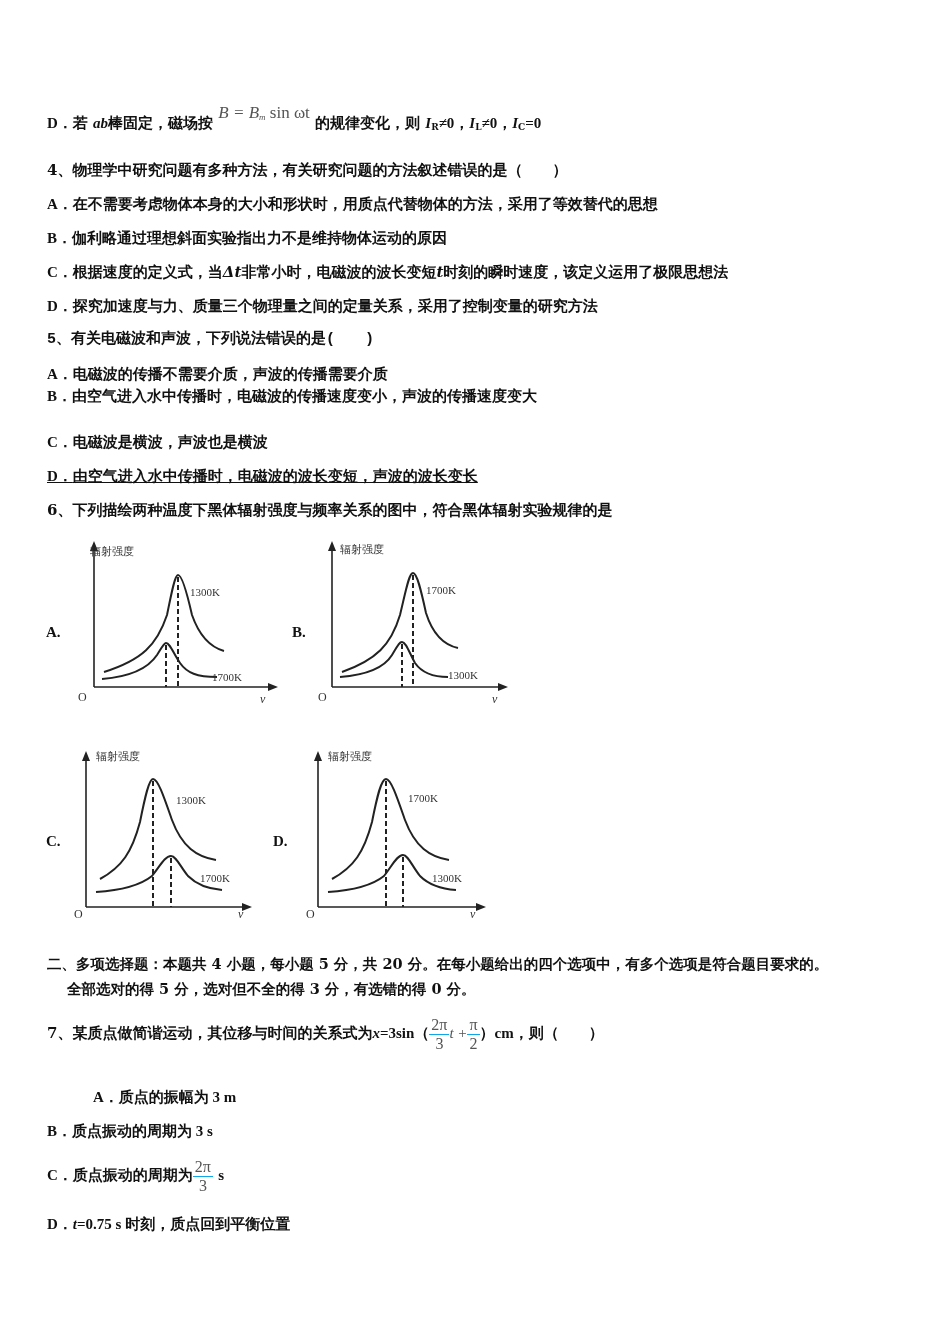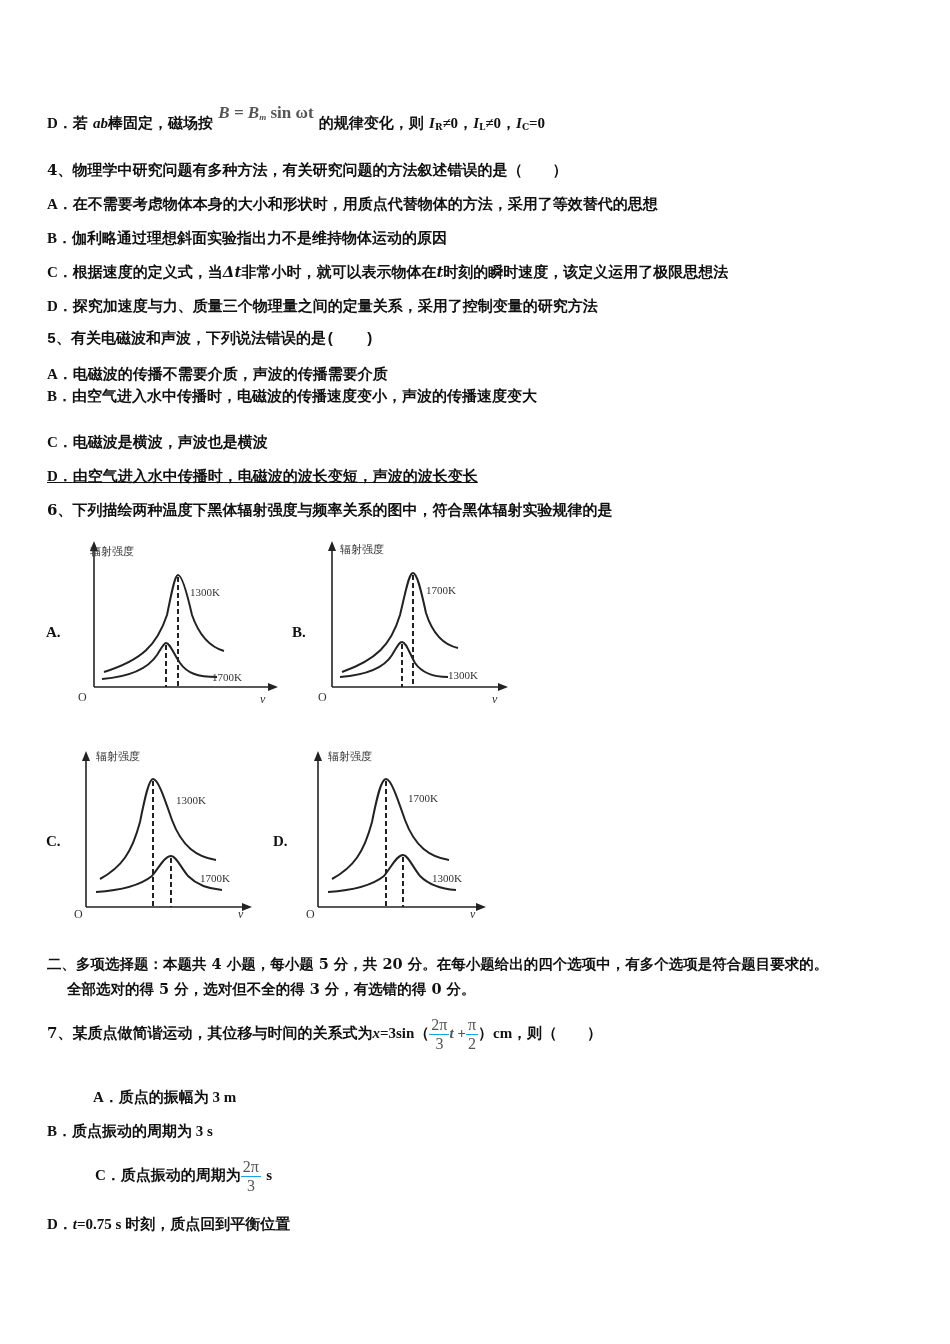--- a/index.html
+++ b/index.html
@@ -1,21 +1,21 @@
 <!DOCTYPE html>
 <html><head>
 <meta charset="utf-8">
 <style>
   html, body { margin: 0; padding: 0; background: #ffffff; }
   body { width: 950px; height: 1344px; position: relative; overflow: hidden;
          font-family: "DejaVu Serif", "Liberation Serif", serif; color: #111; }
   .line { position: absolute; left: 47px; font-size: 15px; line-height: 20px; white-space: nowrap; font-weight: bold; }
   .lbl { font-family: "Liberation Serif", serif; font-weight: bold; }
   .ital { font-style: italic; }
-  .formula { font-family: "Liberation Serif", serif; font-weight: bold; color: #555; font-size: 17px; }
+  .formula { font-family: "Liberation Serif", serif; font-weight: normal; color: #555; font-size: 17px; }
   .sub { font-size: 9px; vertical-align: -2px; }
   .frac { display: inline-block; vertical-align: middle; text-align: center; font-family: "Liberation Serif", serif;
           font-weight: normal; color: #555; font-size: 16px; line-height: 18px; }
   .frac .num { display: block; border-bottom: 1px solid #0ea5e9; padding: 0 2px; }
   .frac .den { display: block; padding: 0 2px; }
   .fig-label { position: absolute; font-family: "Liberation Serif", serif; font-weight: bold; font-size: 15px; }
   svg.plot { position: absolute; }
   svg.plot text { font-family: "Liberation Serif", serif; fill: #333; }
 </style>
 </head>
@@ -25,21 +25,21 @@
   <span class="lbl">D．</span><span>若</span>
   <span class="ital lbl">ab</span><span>棒固定，磁场按</span>
   <span class="formula" style="position:relative; top:-10px;"><span class="ital">B = B</span><span class="sub ital">m</span><span> sin ωt</span></span>
   <span>的规律变化，则</span>
   <span class="ital lbl">I</span><span class="sub">R</span><span class="lbl">≠0，</span><span class="ital lbl">I</span><span class="sub">L</span><span class="lbl">≠0，</span><span class="ital lbl">I</span><span class="sub">C</span><span class="lbl">=0</span>
 </div>
 
 <div class="line" style="top:160px;">4、物理学中研究问题有多种方法，有关研究问题的方法叙述错误的是（　　）</div>
 <div class="line" style="top:194px;"><span class="lbl">A．</span><span>在不需要考虑物体本身的大小和形状时，用质点代替物体的方法，采用了等效替代的思想</span></div>
 <div class="line" style="top:228px;"><span class="lbl">B．</span><span>伽利略通过理想斜面实验指出力不是维持物体运动的原因</span></div>
-<div class="line" style="top:262px;"><span class="lbl">C．</span><span>根据速度的定义式，当</span><span class="ital">Δt</span><span>非常小时，就可以表示物体在</span><span class="ital">t</span><span>时刻的瞬时速度，该定义运用了极限思想法</span></div>
+<div class="line" style="top:262px;"><span class="lbl">C．</span><span>根据速度的定义式，当</span><span class="ital">Δt</span><span>非常小时，电磁波的波长变短</span><span class="ital">t</span><span>时刻的瞬时速度，该定义运用了极限思想法</span></div>
 <div class="line" style="top:296px;"><span class="lbl">D．</span><span>探究加速度与力、质量三个物理量之间的定量关系，采用了控制变量的研究方法</span></div>
 
 <div class="line" style="top:330px;font-family:Liberation Mono, monospace;">5、有关电磁波和声波，下列说法错误的是(　　)</div>
 <div class="line" style="top:364px;text-align:right;"><span class="lbl">A．</span><span>电磁波的传播不需要介质，声波的传播需要介质</span></div>
 <div class="line" style="top:386px;"><span class="lbl">B．</span><span>由空气进入水中传播时，电磁波的传播速度变小，声波的传播速度变大</span></div>
 <div class="line" style="top:432px;"><span class="lbl">C．</span><span>电磁波是横波，声波也是横波</span></div>
 <div class="line" style="top:466px;text-decoration:underline;"><span class="lbl">D．</span><span>由空气进入水中传播时，电磁波的波长变短，声波的波长变长</span></div>
 
 <div class="line" style="top:500px;">6、下列描绘两种温度下黑体辐射强度与频率关系的图中，符合黑体辐射实验规律的是</div>
 
@@ -112,14 +112,14 @@
 </svg>
 
 <div class="line" style="top:954px; font-size:14.5px;">二、多项选择题：本题共 4 小题，每小题 5 分，共 20 分。在每小题给出的四个选项中，有多个选项是符合题目要求的。</div>
 <div class="line" style="top:979px; font-size:14.5px;margin-left:20px;">全部选对的得 5 分，选对但不全的得 3 分，有选错的得 0 分。</div>
 
 <div class="line" style="top:1008px; line-height:50px;">
   <span>7、某质点做简谐运动，其位移与时间的关系式为</span><span class="ital lbl">x</span><span class="lbl">=3sin（</span><span class="frac"><span class="num">2π</span><span class="den">3</span></span><span class="formula ital" style="font-size:15px;">t +</span><span class="frac"><span class="num">π</span><span class="den">2</span></span><span class="lbl">）cm，则（　　）</span>
 </div>
 <div class="line" style="top:1087px;margin-left:46px;"><span class="lbl">A．</span><span class="lbl">质点的振幅为 3 m</span></div>
 <div class="line" style="top:1121px;"><span class="lbl">B．</span><span class="lbl">质点振动的周期为 3 s</span></div>
-<div class="line" style="top:1153px; line-height:44px;margin-left:48px;"><span class="lbl">C．</span><span class="lbl">质点振动的周期为</span><span class="frac"><span class="num">2π</span><span class="den">3</span></span> <span class="lbl">s</span></div>
+<div class="line" style="top:1153px; line-height:44px;"><span class="lbl">C．</span><span class="lbl">质点振动的周期为</span><span class="frac"><span class="num">2π</span><span class="den">3</span></span> <span class="lbl">s</span></div>
 <div class="line" style="top:1214px;"><span class="lbl">D．</span><span class="ital lbl">t</span><span class="lbl">=0.75 s 时刻，质点回到平衡位置</span></div>
 
 </body></html>

